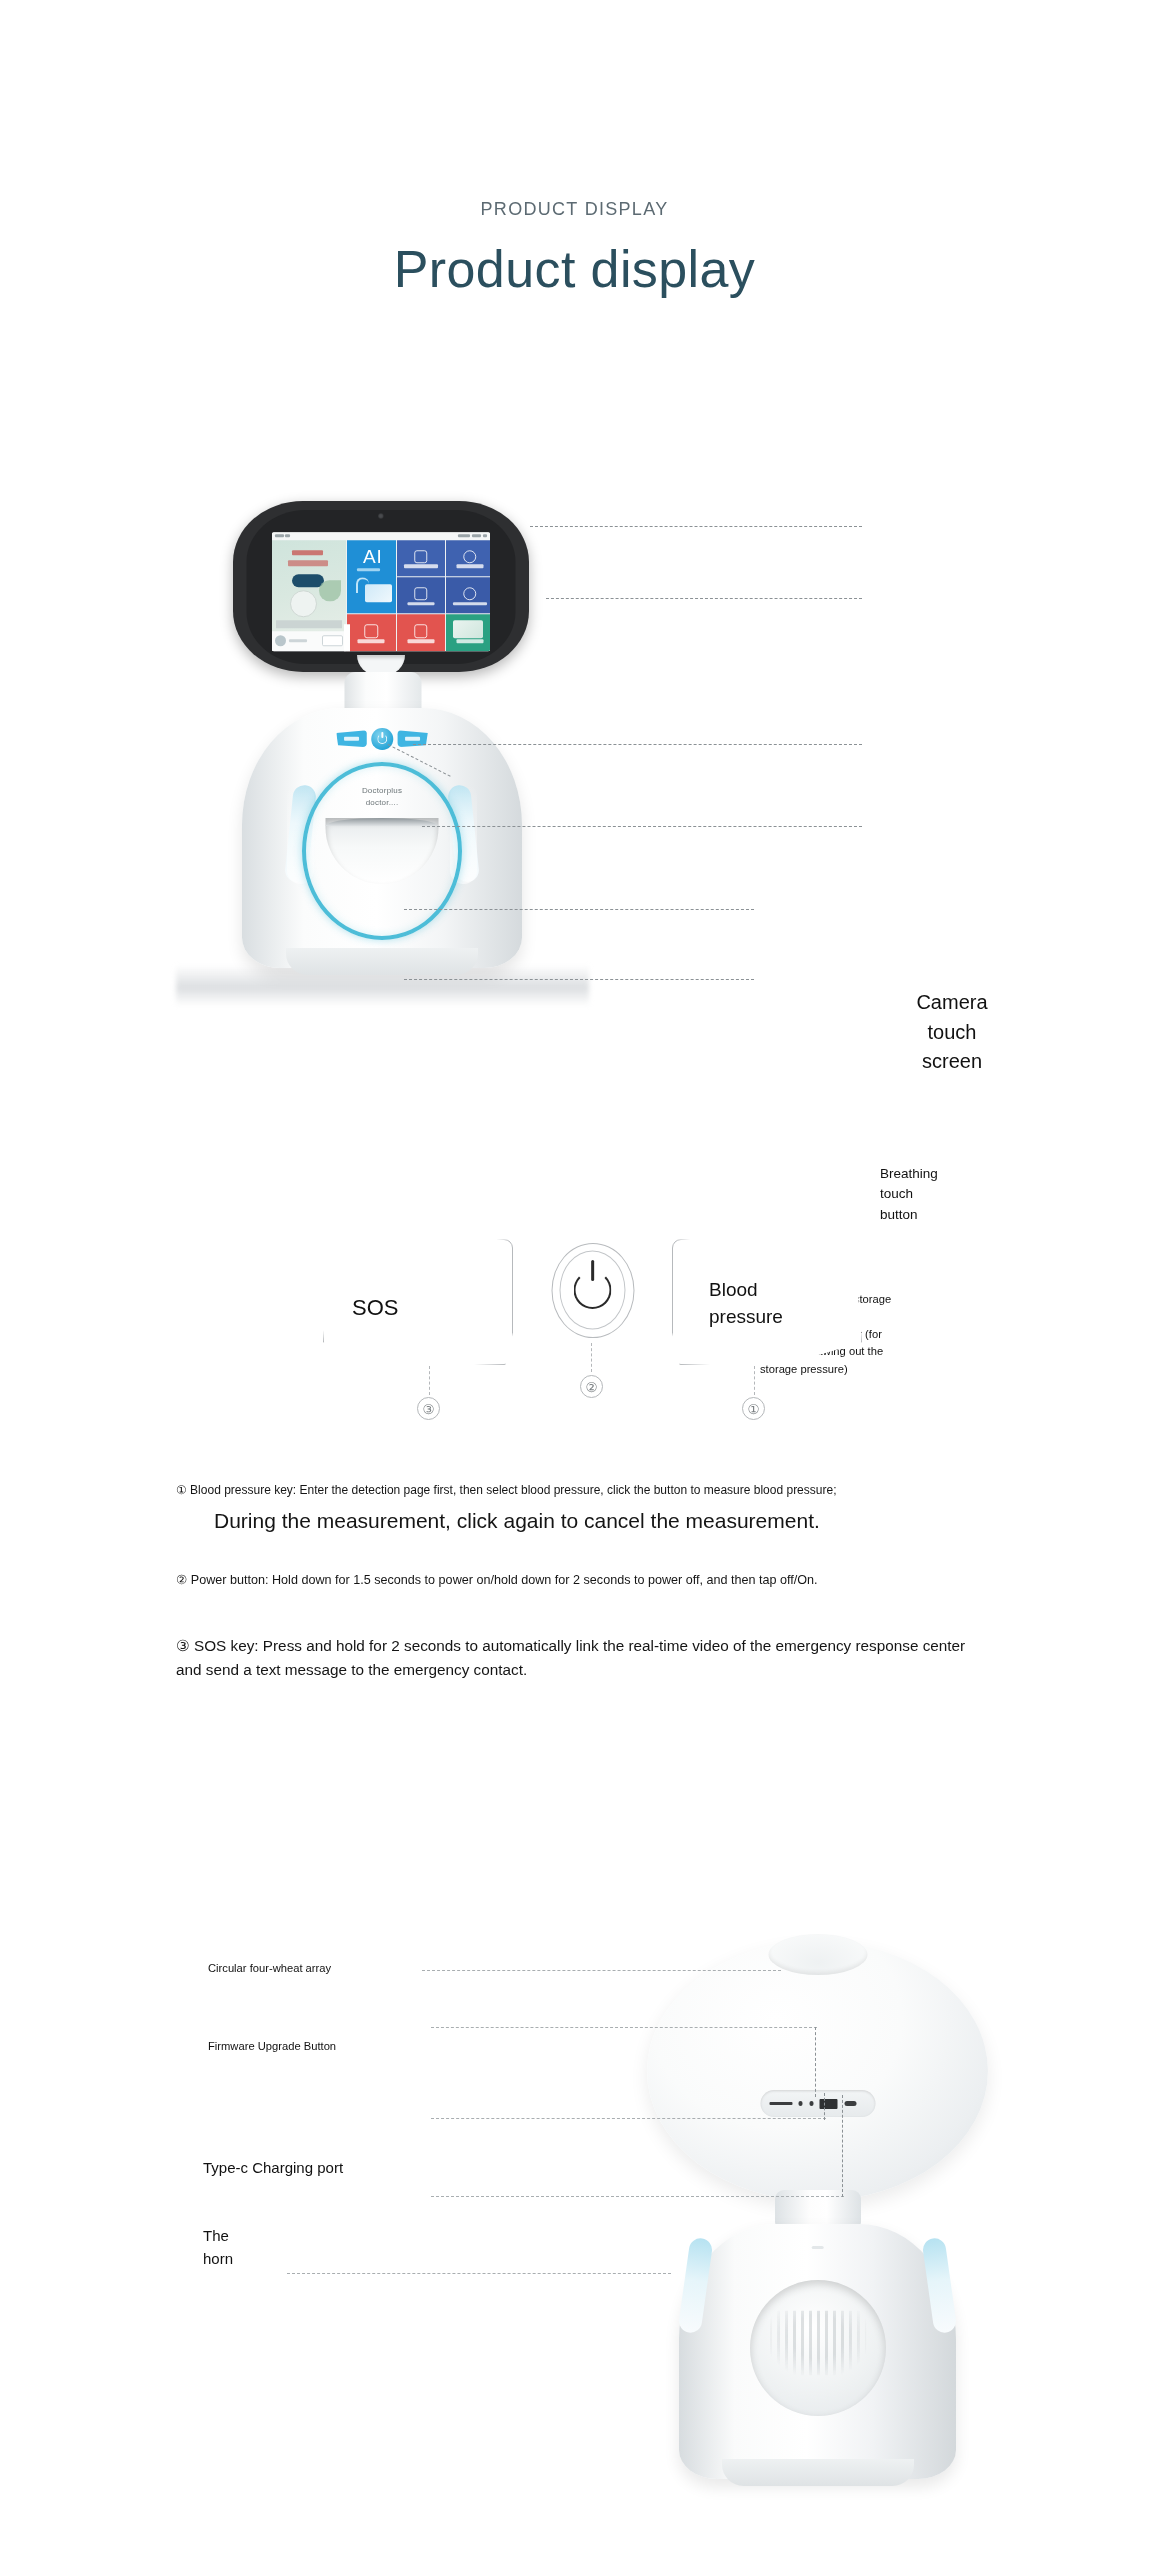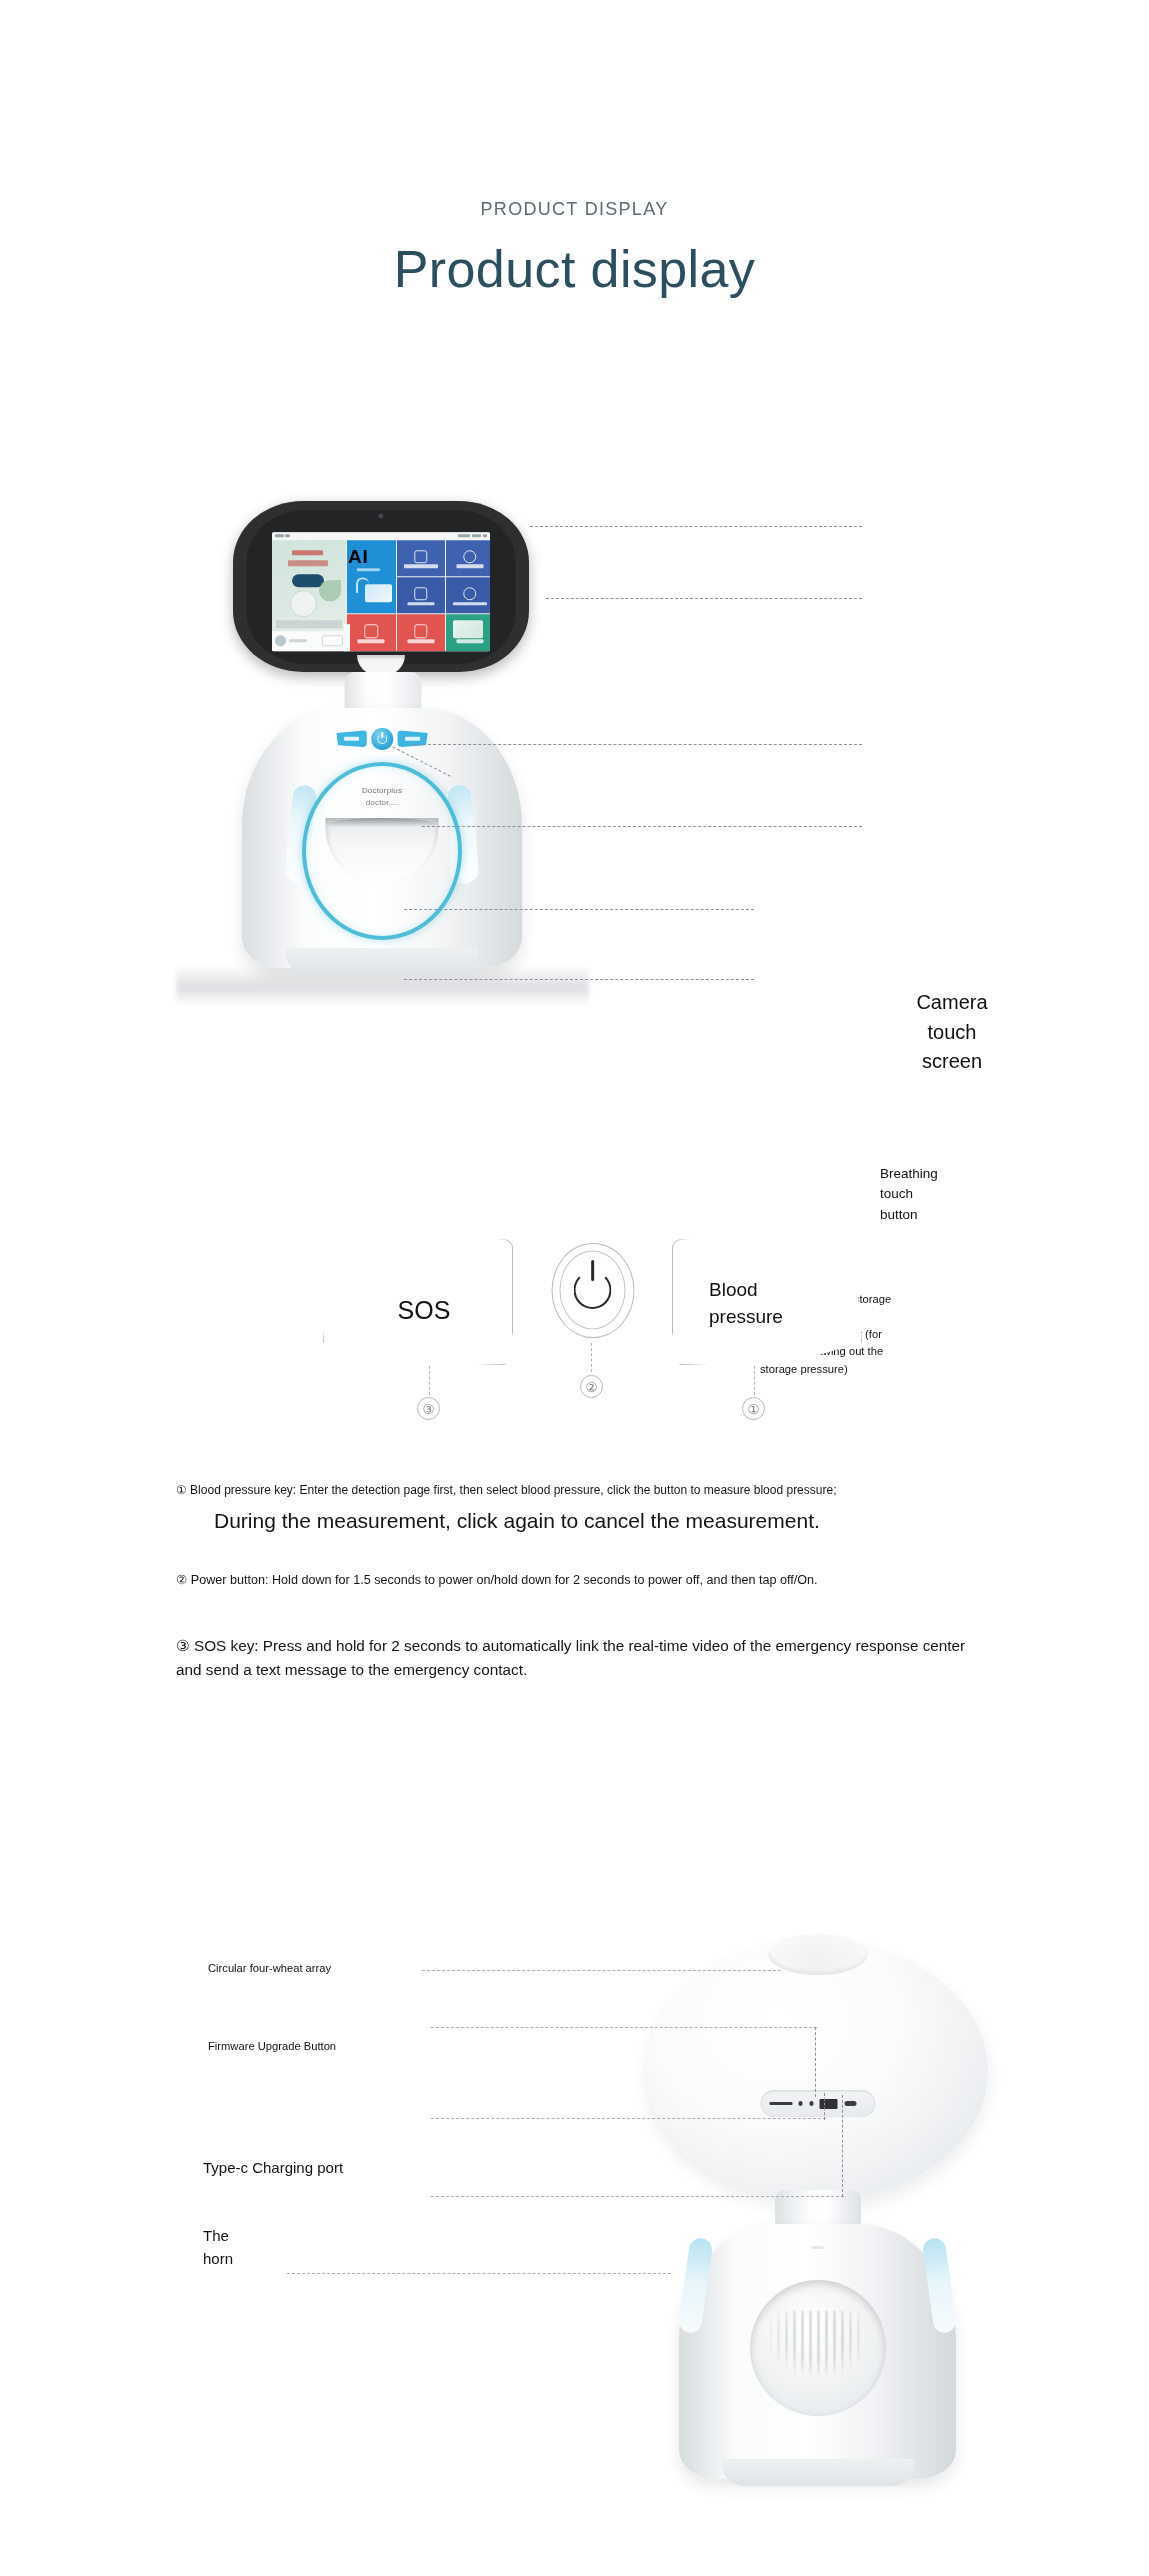--- a/index.html
+++ b/index.html
@@ -98,22 +98,22 @@
   }
   .pf-av { width:11.7px; height:11.7px; border-radius:50%; background:#b9c6cb; }
   .pf-l1 { width:18px; height:3.6px; background:#cdd5d8; border-radius:0.9px; }
   .pf-box { margin-left:auto; width:21.5px; height:11.7px; border:0.9px solid #cdd5d8; border-radius:1.8px; background:#fff;}
   .white-tab {
     position:absolute; left:72px; bottom:-3.6px; width:6.3px; height:30.5px; background:#ffffff; z-index:5;
   }
 
   .tile-ai { grid-column:2; grid-row:1/span 2; background:#1f8fd6; }
   .ai-text {
-    position:absolute; left:1px; top:7.2px; color:#000000; font-size:19px;
-    font-weight:700; letter-spacing:0.9px; line-height:1;
+    position:absolute; left:16px; top:7.2px; color:#ffffff; font-size:19px;
+    font-weight:400; letter-spacing:0.9px; line-height:1;
   }
   .ai-sub { position:absolute; left:10px; top:28px; width:23px; height:3.6px; background:#9fd4f2; border-radius:0.9px;}
   .ai-q {
     position:absolute; left:9px; bottom:20px; width:13.5px; height:16px;
     border:2.7px solid #bfe4f8; border-bottom:none; border-radius:7.2px 7.2px 0 0; border-right:none;
   }
   .ai-card {
     position:absolute; right:3.6px; bottom:10.8px; width:27px; height:18px; border-radius:1.8px;
     background:linear-gradient(135deg,#cfe9f8,#f0f8fd);
   }
@@ -272,21 +272,21 @@
     left:0;
     border-radius:14.4px 9px 9px 23px;
     clip-path:polygon(4% 8%,100% 0%,100% 74%,96% 100%,34% 97%,0% 82%);
   }
   .wing-right {
     right:0;
     border-radius:9px 14.4px 23px 9px;
     clip-path:polygon(0% 0%,96% 8%,100% 82%,66% 97%,4% 100%,0% 74%);
   }
   .wing-txt {
-    position:absolute; font-size:25px; color:#111; text-align:center; line-height:1.4;
+    position:absolute; font-size:22px; color:#111; text-align:left; line-height:1.4;
   }
   .wing-txt.sos { left:29px; top:63px; width:144px; }
   .wing-txt.bp  { right:18px; top:47px; width:135px; font-size:19px; text-align:left; }
 
   .pwr-outer {
     position:absolute; left:50%; top:12.6px; transform:translateX(-50%);
     width:83px; height:95px; border-radius:50%;
     border:1.8px solid #b8bbbe;
   }
   .pwr-mid {

